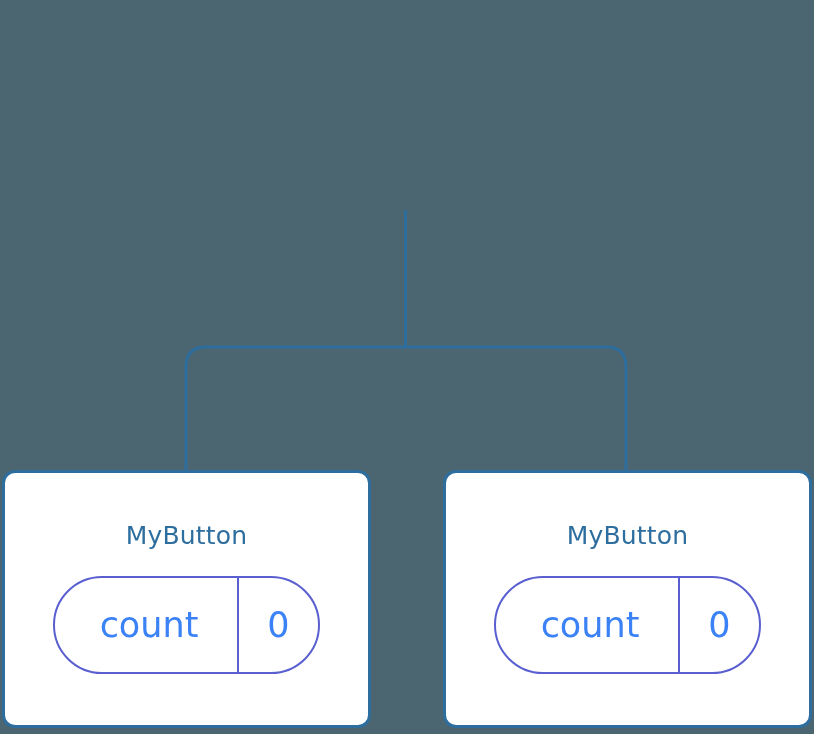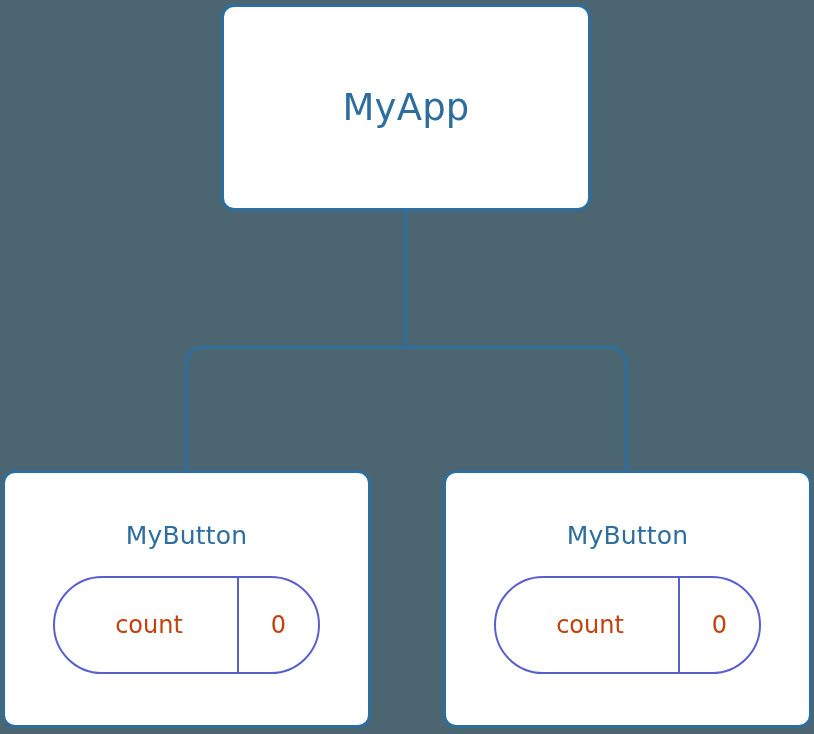--- a/index.html
+++ b/index.html
@@ -92,22 +92,22 @@
     align-items: stretch;
     overflow: hidden;
     background: #FFFFFF;
   }
 
   .state-key,
   .state-value {
     display: flex;
     align-items: center;
     justify-content: center;
-    color: #c2410c;
-    font-size: 24px;
+    color: #3b82f6;
+    font-size: 35px;
     line-height: 1;
     white-space: nowrap;
   }
 
   .state-key {
     flex: 0 0 176px;
     padding-left: 6px;
   }
 
   .state-value {
@@ -122,23 +122,20 @@
 
   <svg id="connectors" viewBox="0 0 814 734" width="814" height="734" xmlns="http://www.w3.org/2000/svg" fill="none">
 
     <path d="M 405.5 210 L 405.5 347" stroke="#2D6E9E" stroke-width="3" stroke-linecap="butt"></path>
 
     <path d="M 405.5 347 L 206 347 Q 186 347 186 367 L 186 472" stroke="#2D6E9E" stroke-width="3" stroke-linecap="butt"></path>
 
     <path d="M 405.5 347 L 606 347 Q 626 347 626 367 L 626 472" stroke="#2D6E9E" stroke-width="3" stroke-linecap="butt"></path>
   </svg>
 
-  <div class="node node-root">
-    <div class="node-title">MyApp</div>
-  </div>
 
   <div class="node node-child node-child-left">
     <div class="node-title">MyButton</div>
     <div class="state-pill">
       <div class="state-key">count</div>
       <div class="state-value">0</div>
     </div>
   </div>
 
   <div class="node node-child node-child-right">

